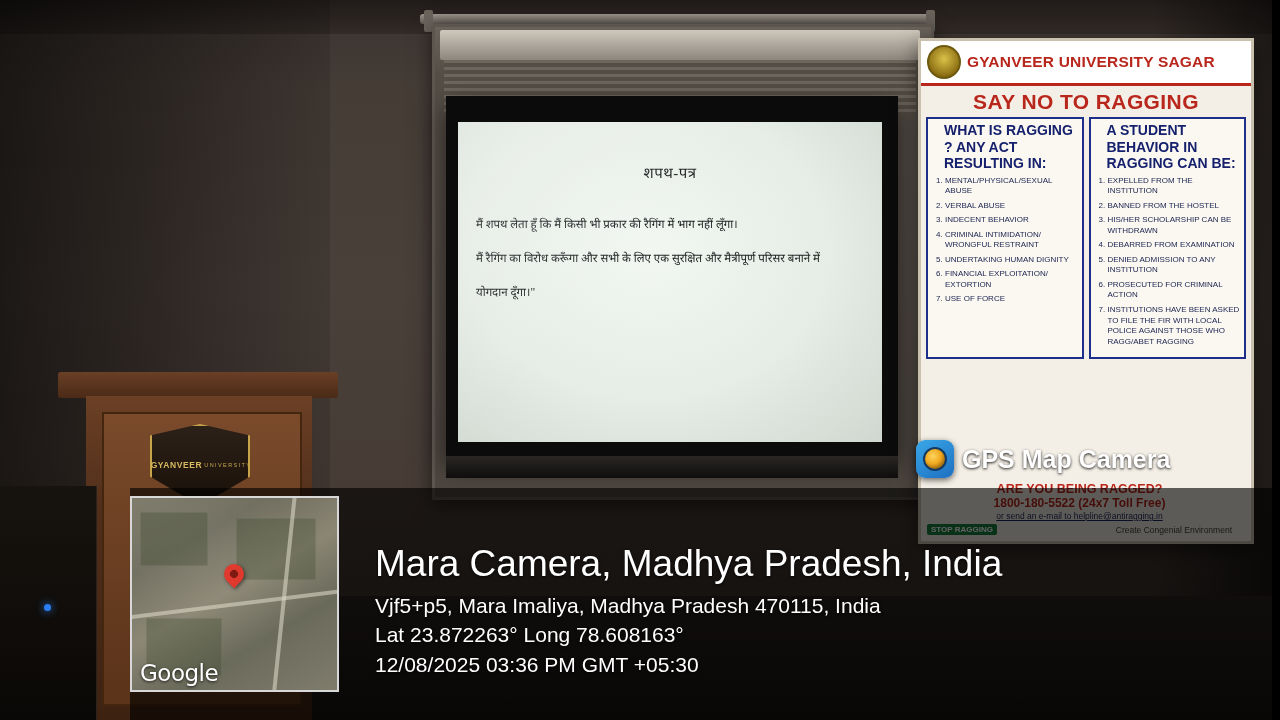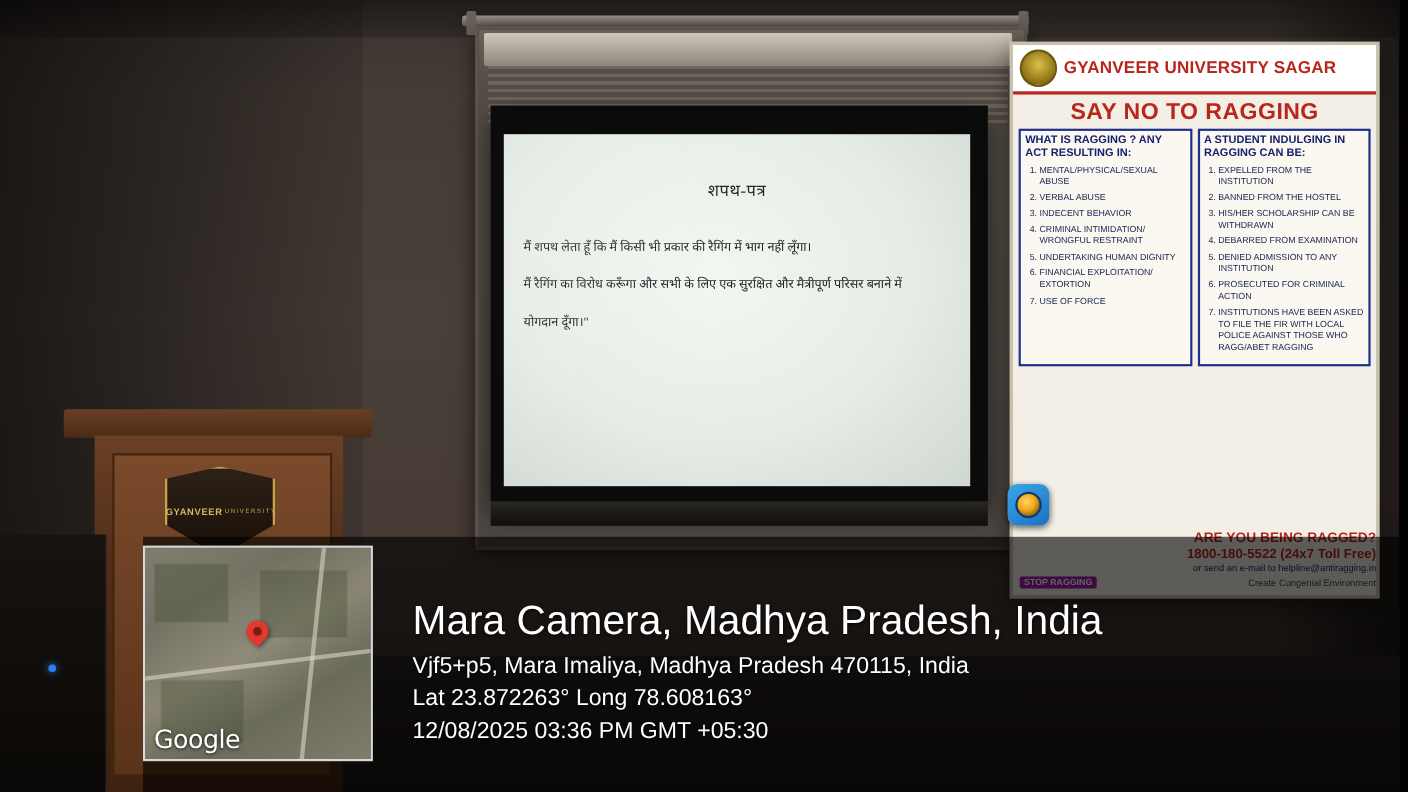--- a/index.html
+++ b/index.html
@@ -173,66 +173,67 @@
     gap: 5px;
     padding: 0 5px;
   }
   .pcol {
     flex: 1 1 50%;
     border: 2px solid #1d2f8a;
     padding: 3px 4px 6px 4px;
     background: #fbf8f1;
   }
   .pcol h4 {
-    margin: 0 0 4px 0;
-    font-size: 10px;
+    margin: 0 0 4px 12px;
+    font-size: 14px;
     color: #16216e;
     line-height: 1.18;
     font-weight: bold;
   }
   .pcol ol {
     margin: 0;
     padding-left: 13px;
     font-size: 8px;
     color: #18224f;
     line-height: 1.32;
   }
   .pcol li { margin-bottom: 4px; }
   .poster-helpline {
     position: absolute;
     left: 0; right: 0; bottom: 0;
-    padding: 4px 0 6px 6px;
-    text-align: right;
+    padding: 4px 19px 6px 6px;
+    text-align: center;
   }
   .helpline-q {
     color: #b9261c;
     font-weight: bold;
     font-size: 12.5px;
   }
   .helpline-num {
     color: #b9261c;
     font-weight: bold;
     font-size: 12px;
   }
   .helpline-mail {
     color: #1b2559;
     font-size: 8.5px;
     margin-top: 1px;
+    text-decoration: underline;
   }
   .helpline-foot {
     display: flex;
     justify-content: space-between;
     align-items: center;
     margin-top: 3px;
     font-size: 8.5px;
     color: #444;
   }
   .stop-ragging {
     color: #fff;
-    background: #a21caf;
+    background: #15803d;
     font-weight: bold;
     font-size: 8px;
     padding: 1px 4px;
     border-radius: 2px;
   }
 
   
   .person {
     position: absolute;
     bottom: 0;
@@ -463,21 +464,21 @@
           <li>MENTAL/PHYSICAL/SEXUAL ABUSE</li>
           <li>VERBAL ABUSE</li>
           <li>INDECENT BEHAVIOR</li>
           <li>CRIMINAL INTIMIDATION/ WRONGFUL RESTRAINT</li>
           <li>UNDERTAKING HUMAN DIGNITY</li>
           <li>FINANCIAL EXPLOITATION/ EXTORTION</li>
           <li>USE OF FORCE</li>
         </ol>
       </div>
       <div class="pcol">
-        <h4>A STUDENT INDULGING IN RAGGING CAN BE:</h4>
+        <h4>A STUDENT BEHAVIOR IN RAGGING CAN BE:</h4>
         <ol>
           <li>EXPELLED FROM THE INSTITUTION</li>
           <li>BANNED FROM THE HOSTEL</li>
           <li>HIS/HER SCHOLARSHIP CAN BE WITHDRAWN</li>
           <li>DEBARRED FROM EXAMINATION</li>
           <li>DENIED ADMISSION TO ANY INSTITUTION</li>
           <li>PROSECUTED FOR CRIMINAL ACTION</li>
           <li>INSTITUTIONS HAVE BEEN ASKED TO FILE THE FIR WITH LOCAL POLICE AGAINST THOSE WHO RAGG/ABET RAGGING</li>
         </ol>
       </div>
@@ -518,20 +519,21 @@
     <div class="crest-sub">UNIVERSITY</div>
   </div>
 
   <div class="speaker-box"></div>
   <div class="speaker-led"></div>
 
   <div class="gps-badge">
     <div class="gps-badge-icon">
       <div class="gps-badge-lens"></div>
     </div>
+    <div class="gps-badge-text">GPS Map Camera</div>
   </div>
 
   <div class="gps-overlay">
     <div class="gps-band"></div>
     <div class="gps-map">
       <div class="map-field f1"></div>
       <div class="map-field f2"></div>
       <div class="map-field f3"></div>
       <div class="map-road r1"></div>
       <div class="map-road r2"></div>

